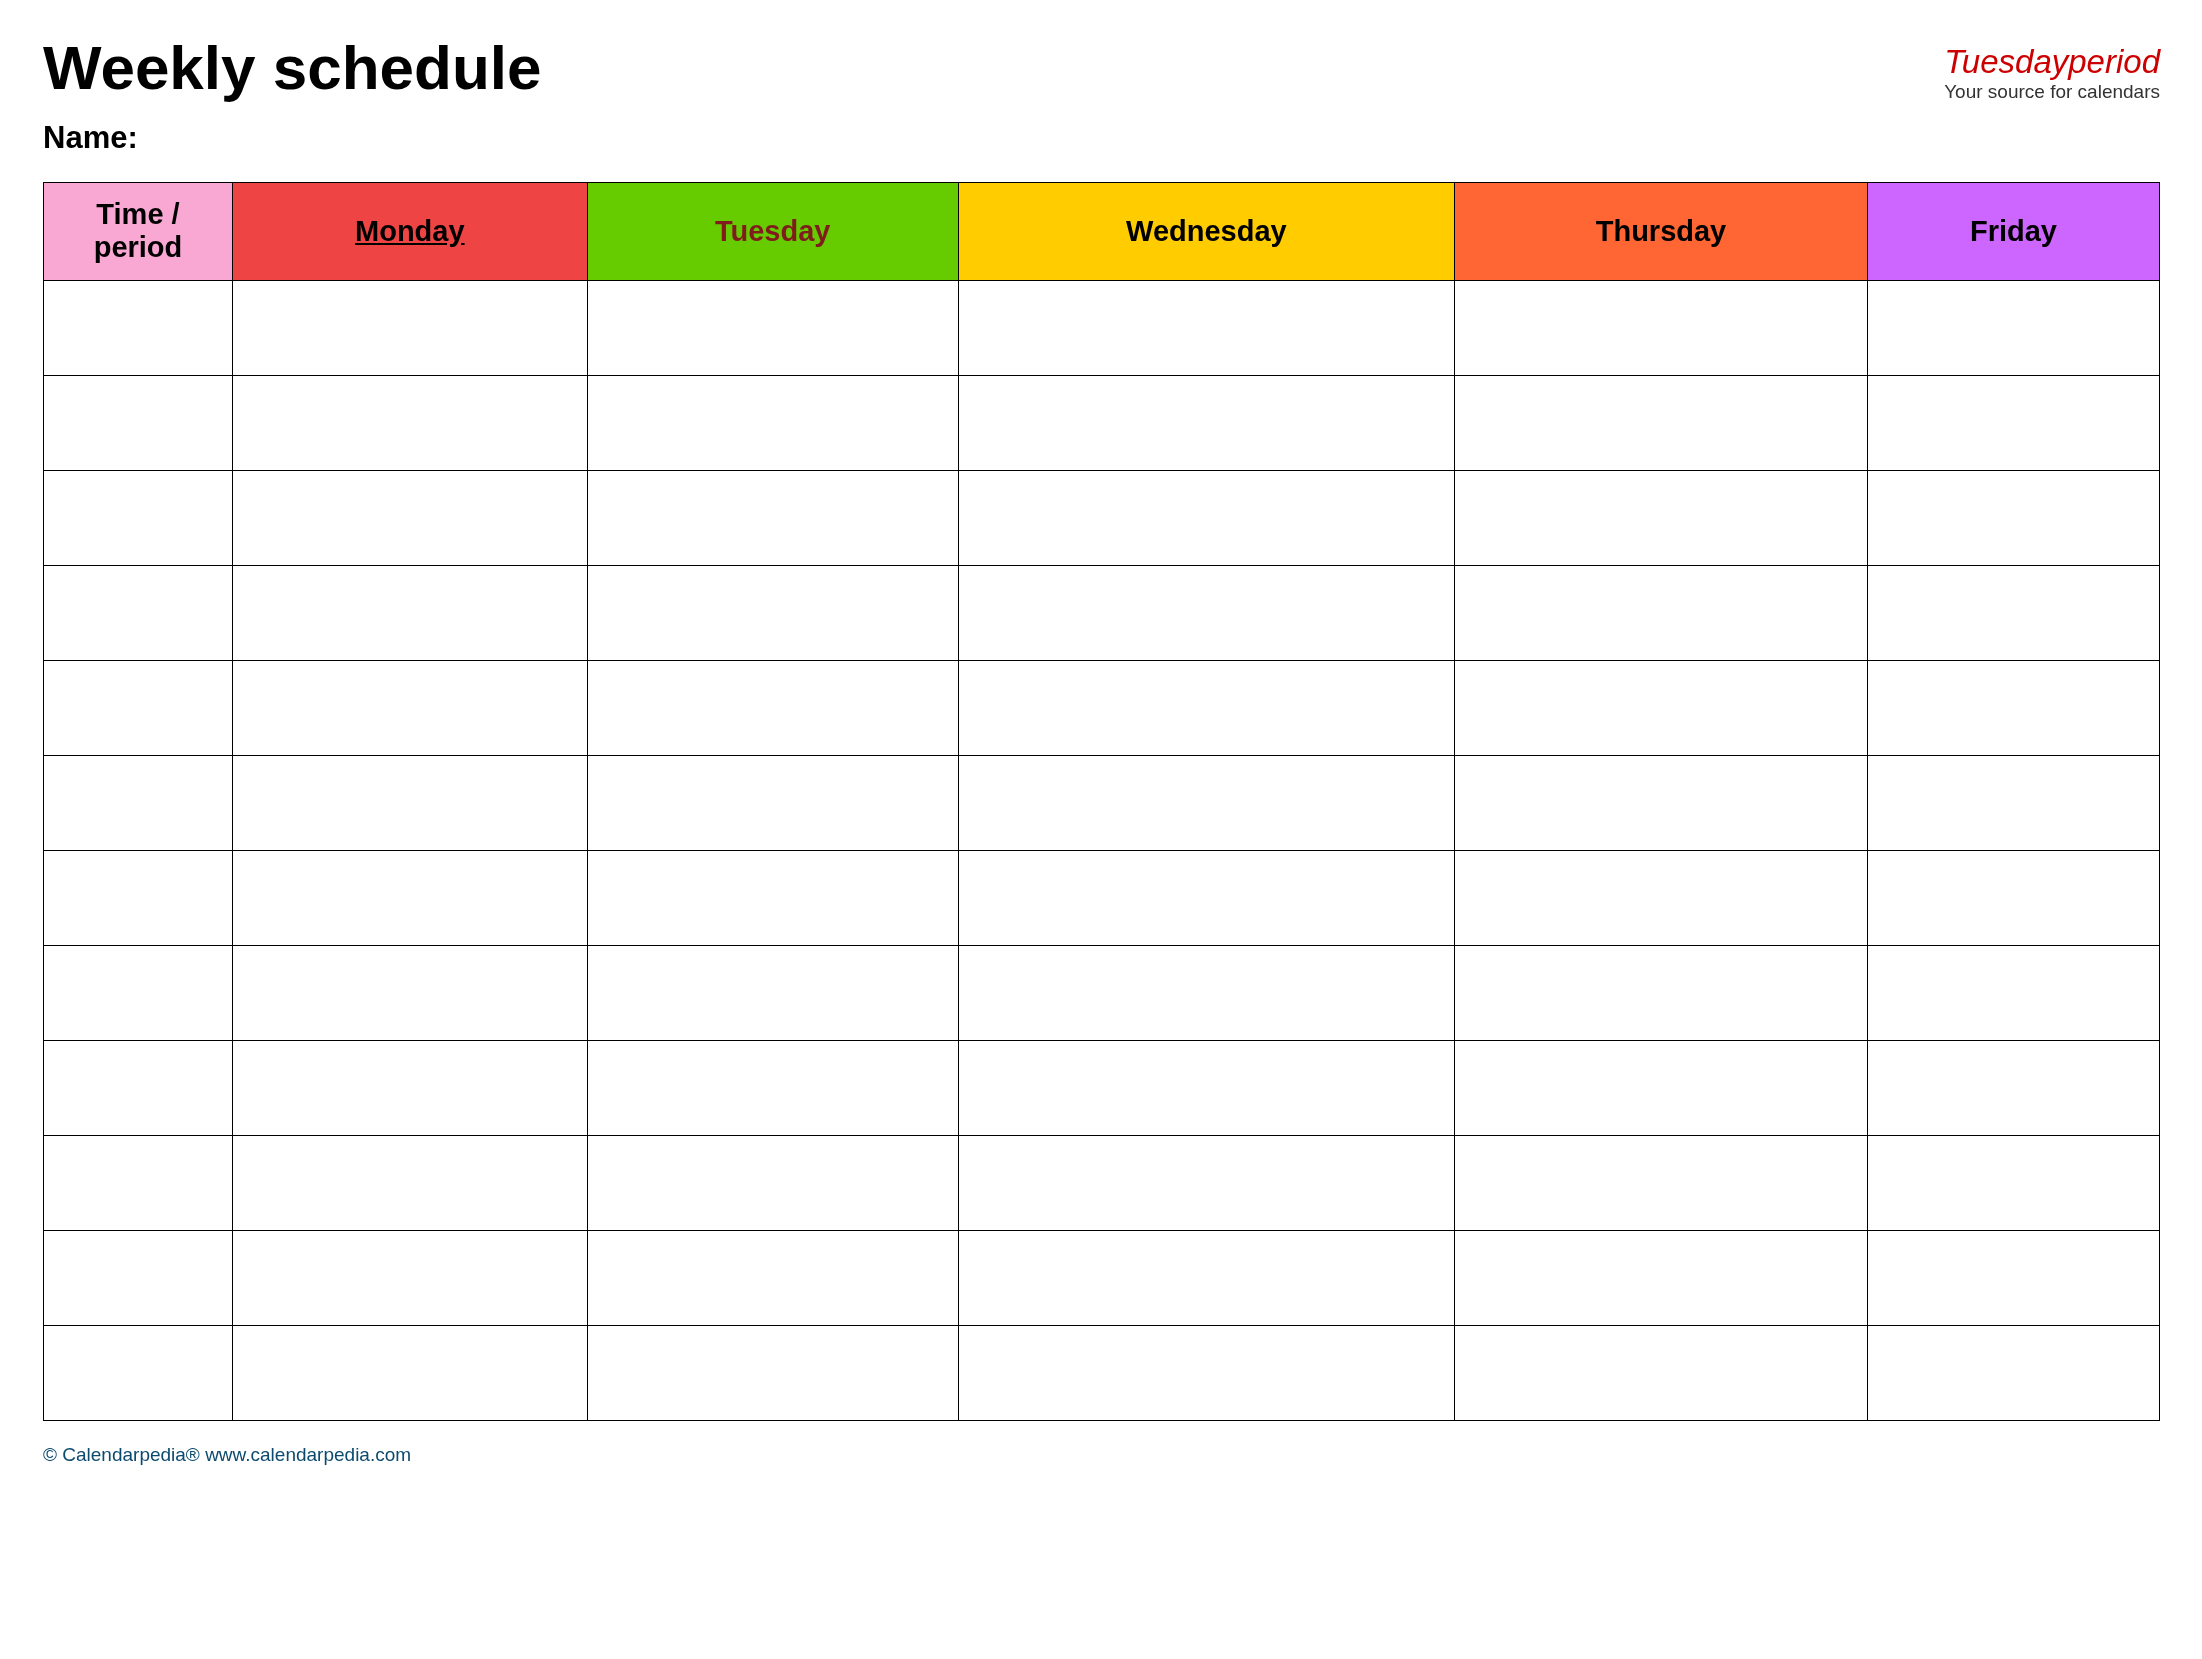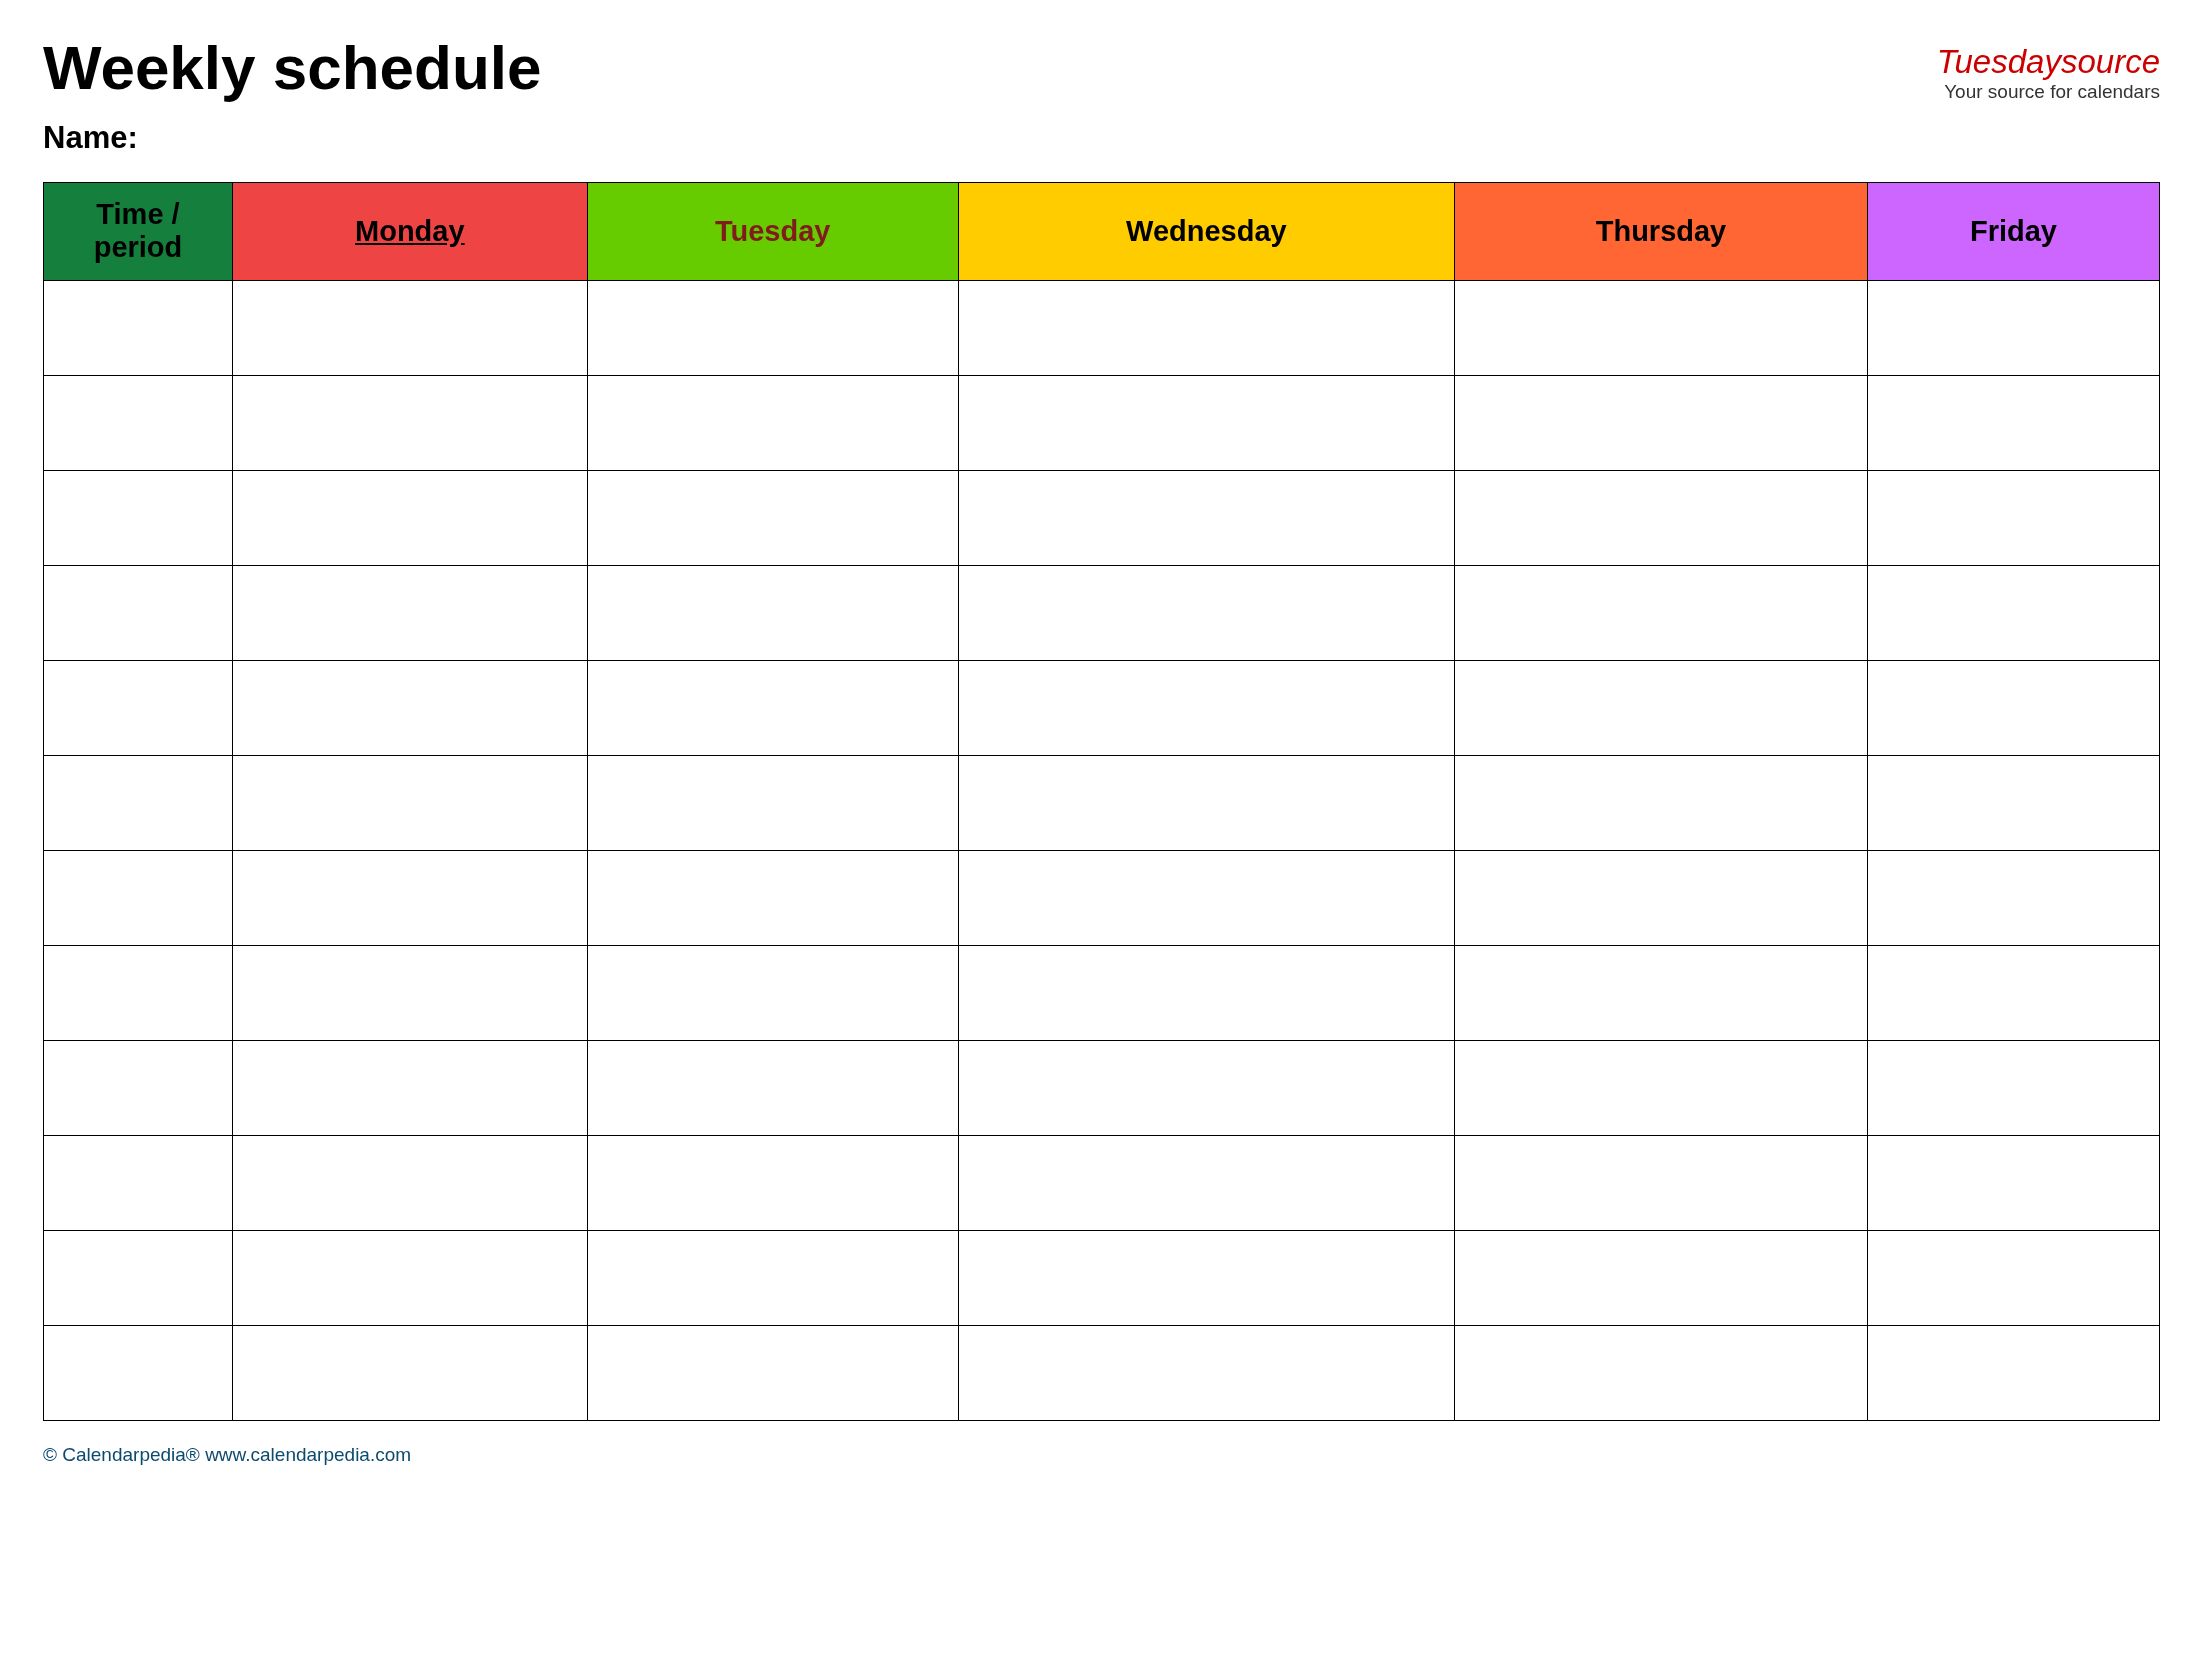--- a/index.html
+++ b/index.html
@@ -74,21 +74,21 @@
       font-weight: bold;
       text-align: center;
       padding: 15.5px 8.6px;
     }
 
     .schedule-table td {
       height: 95px;
     }
 
     .col-time {
-      background-color: #15803d;
+      background-color: #f9a8d4;
       color: #000000;
       width: 189px;
     }
 
     .col-monday {
       background-color: #ef4444;
       color: #000000;
       text-decoration: underline;
     }
 
@@ -118,21 +118,21 @@
       color: #0c4a6e;
     }
   </style>
 </head>
 <body>
 
 <div class="header">
   <div class="page-title">Weekly schedule</div>
   <div class="brand-logo">
     <div class="brand-name">
-      <span>Tuesday</span><span>source</span>
+      <span>Tuesday</span><span>period</span>
     </div>
     <div class="brand-tagline">Your source for calendars</div>
   </div>
 </div>
 
 <div class="name-row">Name:</div>
 
 <table class="schedule-table">
   <thead>
     <tr>

